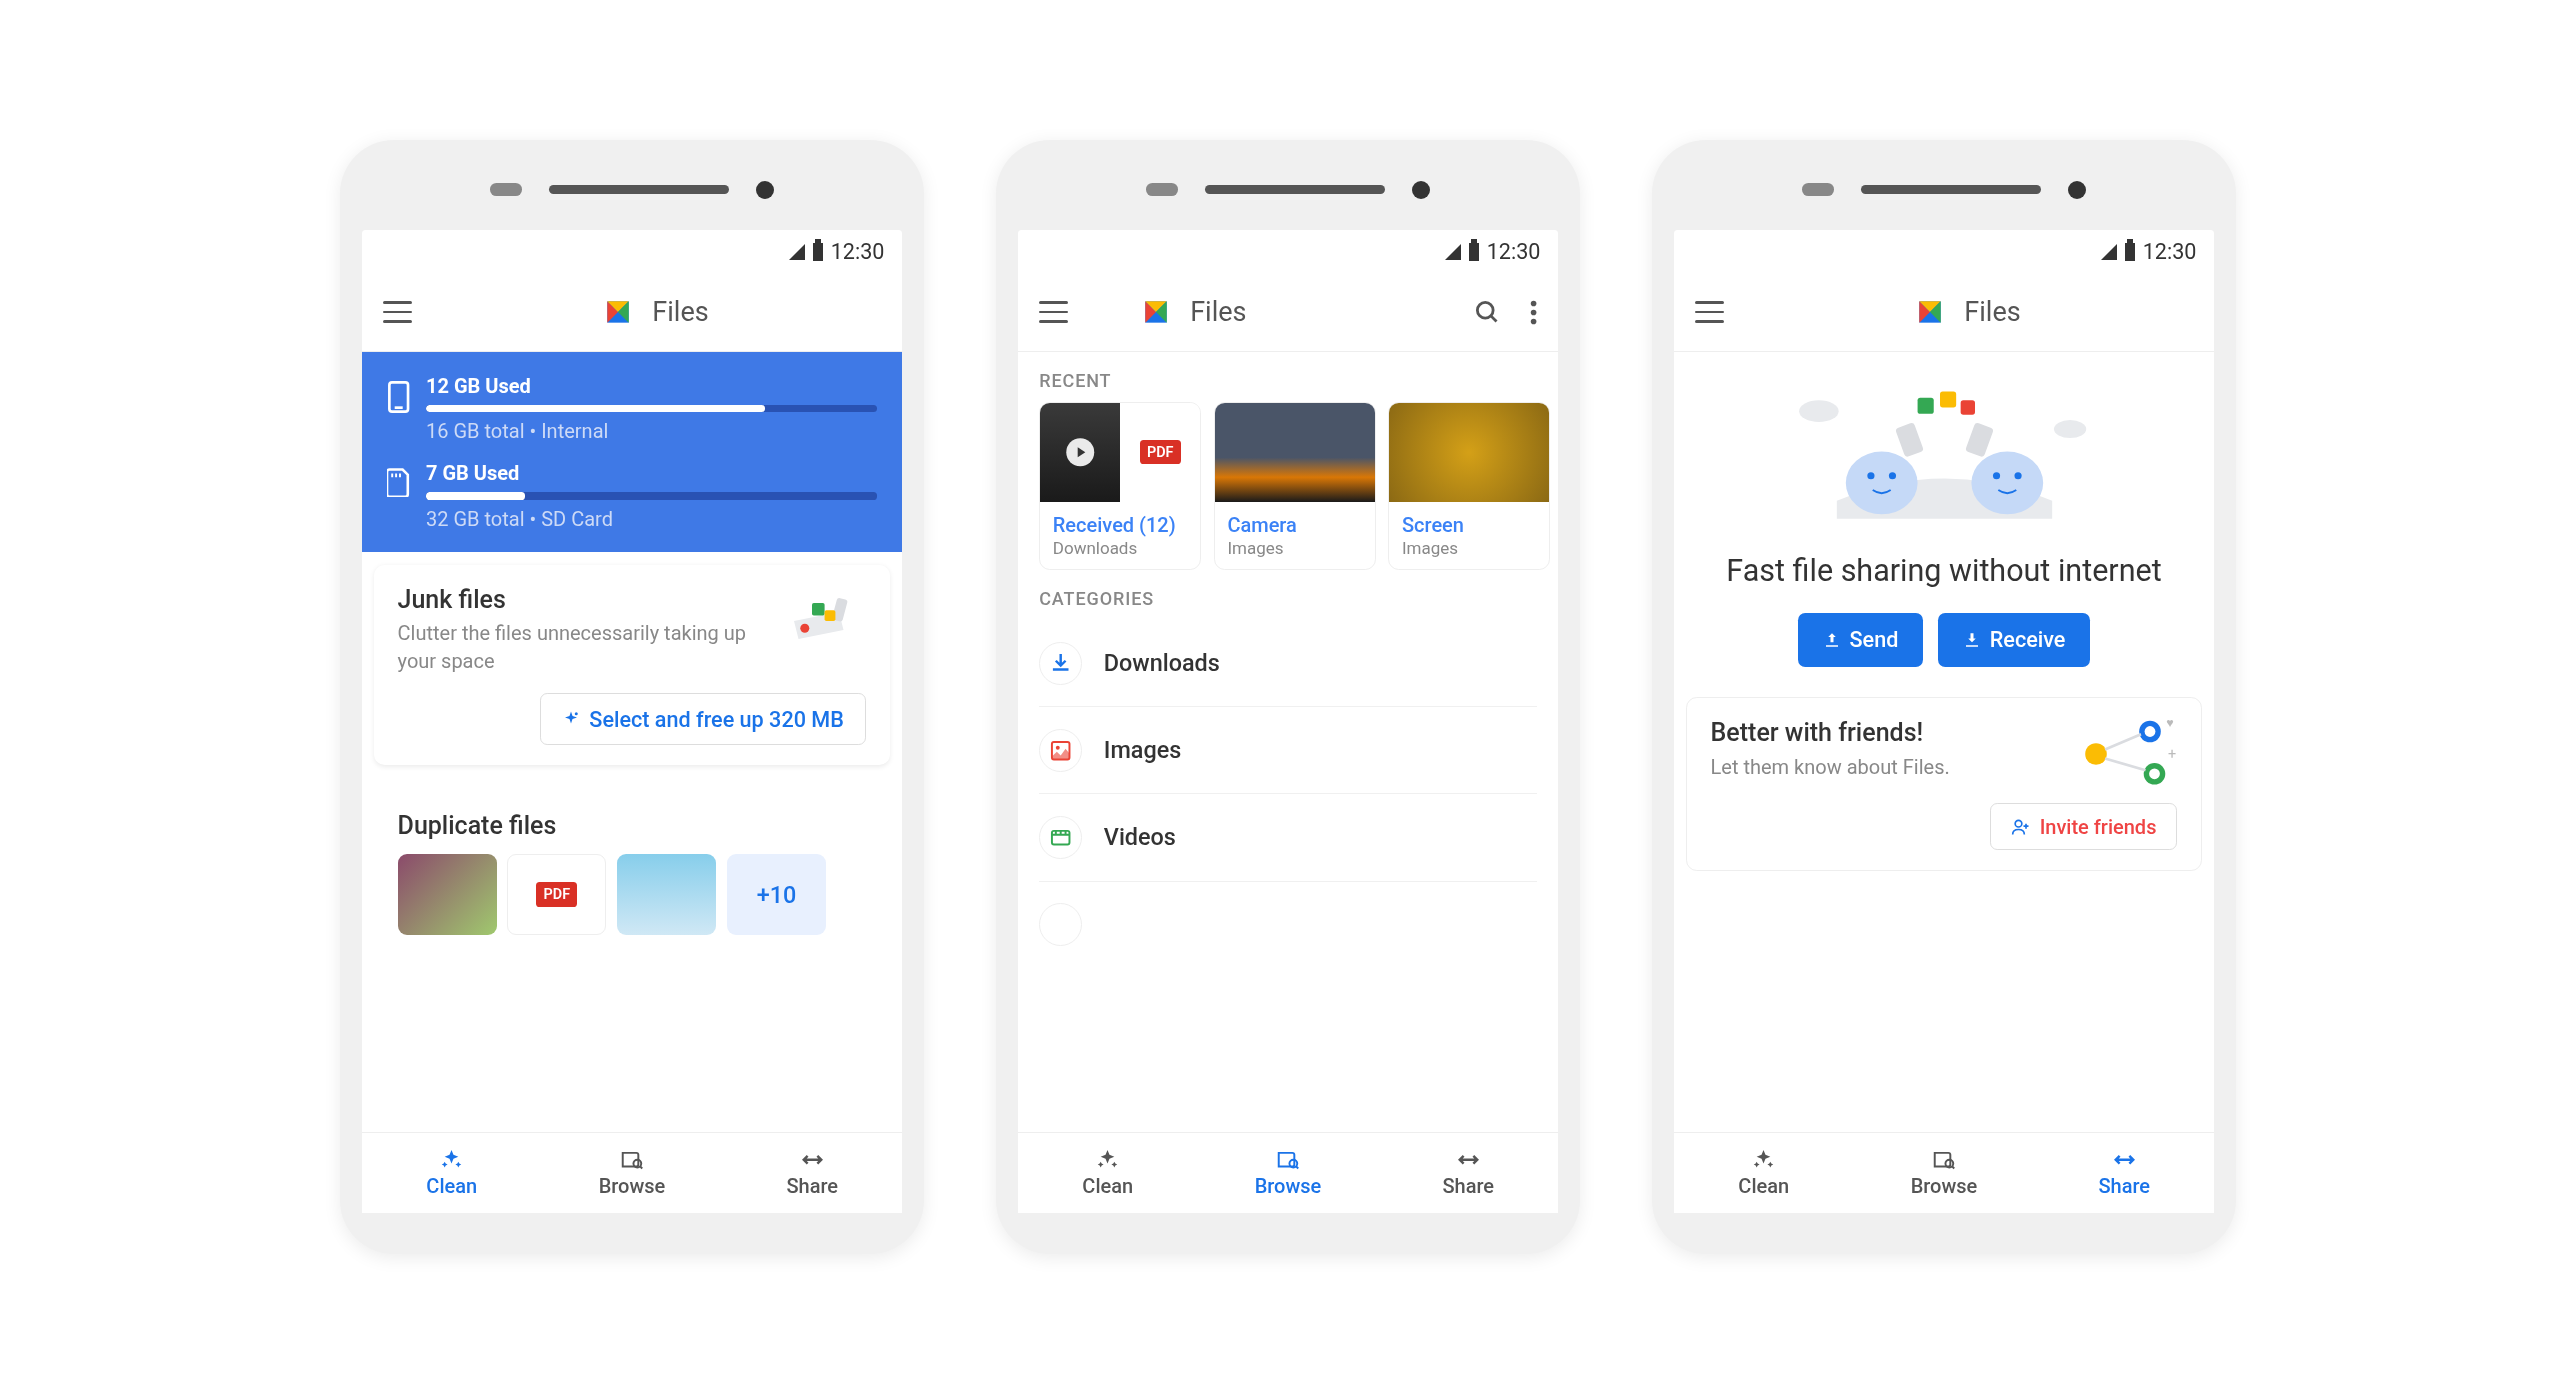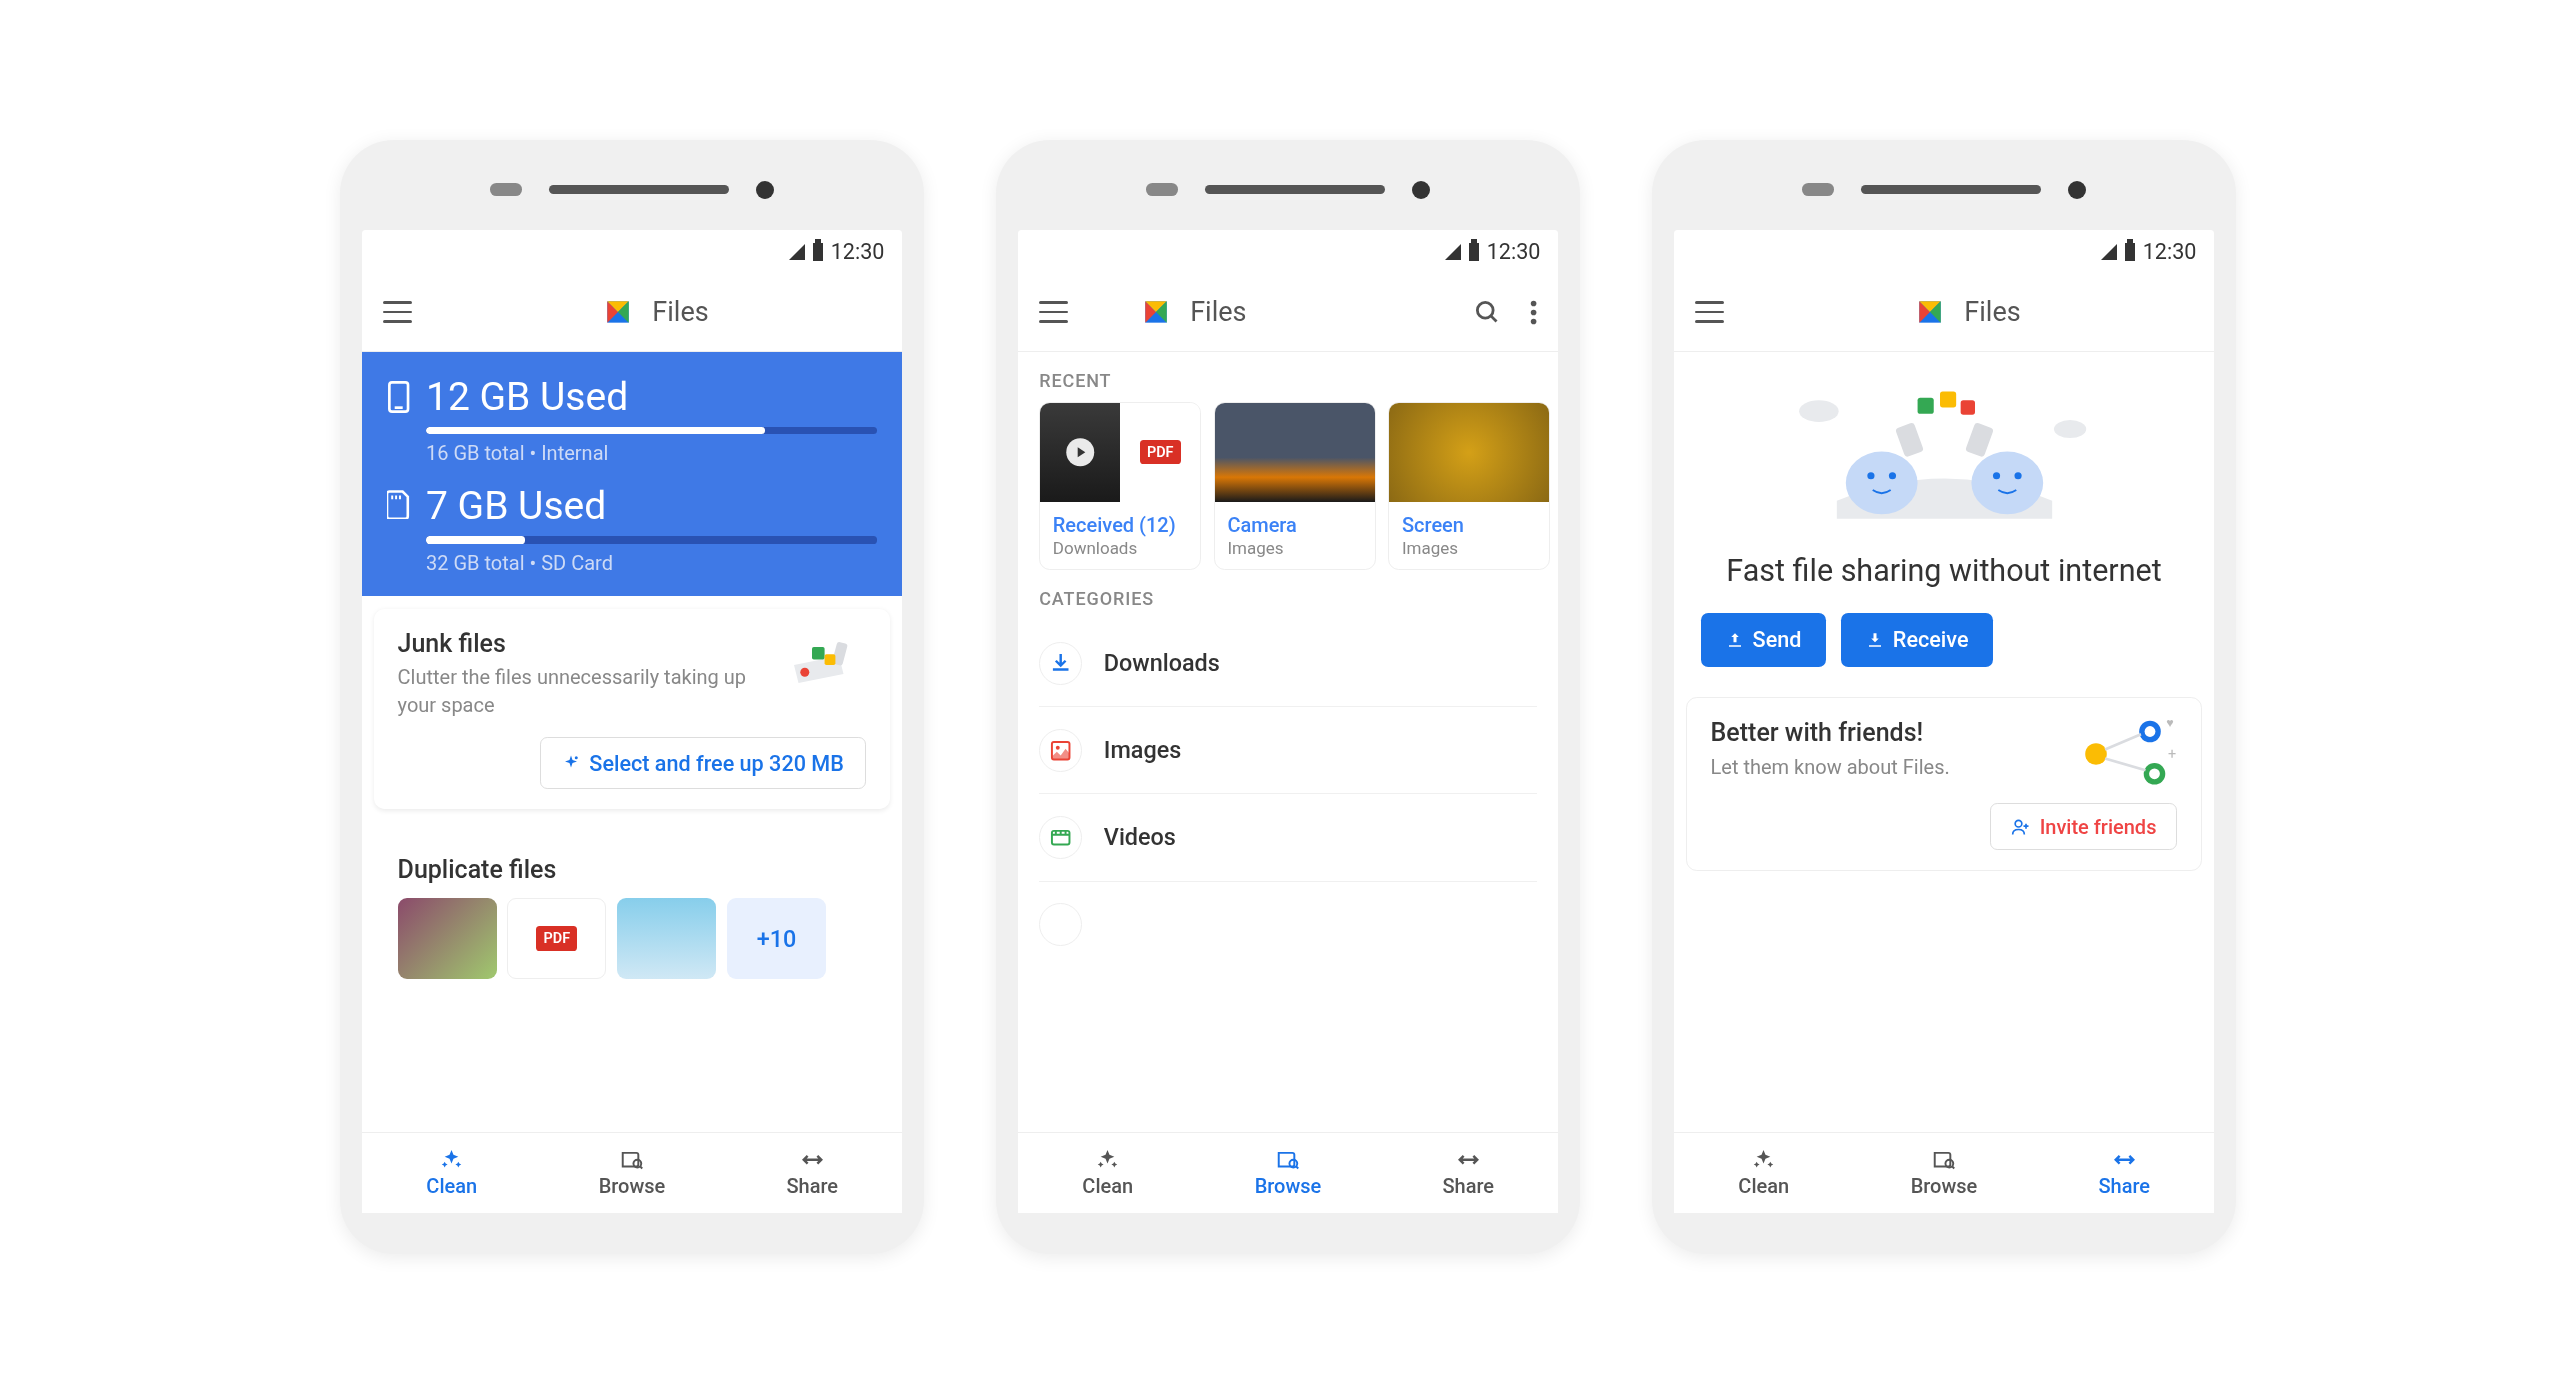--- a/index.html
+++ b/index.html
@@ -21,21 +21,21 @@
 .app-title { font-size: 27px; color: #555; margin-right: auto; }
 .app-actions { display: flex; gap: 29px; margin-left: auto; }
 .content { flex: 1; overflow: hidden; display: flex; flex-direction: column; }
 
 
 .storage-card { background: #3f79e6; color: #fff; padding: 21.6px 25px; }
 .storage-row { display: flex; align-items: flex-start; gap: 16px; margin-bottom: 18px; }
 .storage-row:last-child { margin-bottom: 0; }
 .storage-icon { margin-top: 7.2px; }
 .storage-info { flex: 1; }
-.storage-used { font-size: 39px; font-weight: 400; margin-bottom: 7.2px; }
+.storage-used { font-size: 20px; font-weight: 700; margin-bottom: 7.2px; }
 .storage-bar { height: 7.2px; background: #2952b3; border-radius: 3.6px; overflow: hidden; margin-bottom: 7.2px; }
 .storage-bar-fill { height: 100%; background: #fff; border-radius: 3.6px; }
 .storage-detail { font-size: 20px; color: #cddaf6; }
 .card { background: #fff; margin: 12.6px; border-radius: 10.8px; box-shadow: 0 1.8px 5.4px rgba(0,0,0,0.08); padding: 20px 23.4px; }
 .card-header { display: flex; justify-content: space-between; align-items: flex-start; gap: 20px; }
 .card-title { font-size: 25px; color: #333; font-weight: 500; margin-bottom: 5.4px; }
 .card-subtitle { font-size: 20px; color: #888; line-height: 1.4; }
 .card-illustration { width: 81px; height: 63px; flex-shrink: 0; }
 .card-button { display: flex; align-items: center; justify-content: center; gap: 9px; border: 1.3px solid #ddd; border-radius: 7.2px; padding: 12.6px 21.6px; color: #1a73e8; font-size: 21.6px; font-weight: 500; margin-top: 18px; cursor: pointer; float: right; }
 .dup-card { margin: 12.6px; padding: 20px 23.4px 0; }
@@ -59,21 +59,21 @@
 .recent-sub { font-size: 17px; color: #888; margin-top: 1.8px; }
 .cat-list { padding: 0 21.6px; }
 .cat-item { display: flex; align-items: center; gap: 21.6px; padding: 21.6px 0; border-bottom: 0.9px solid #f0f0f0; cursor: pointer; }
 .cat-icon { width: 43px; height: 43px; border: 1.3px solid #eee; border-radius: 50%; display: flex; align-items: center; justify-content: center; }
 .cat-label { font-size: 23.4px; color: #333; font-weight: 500; }
 
 
 .share-hero { text-align: center; padding: 18px 27px; }
 .share-illustration { height: 162px; display: flex; align-items: center; justify-content: center; margin-bottom: 18px; }
 .share-title { font-size: 30.5px; color: #333; font-weight: 400; line-height: 1.35; margin-bottom: 21.6px; }
-.share-buttons { display: flex; gap: 14.4px; }
+.share-buttons { display: flex; gap: 14.4px; justify-content: center; }
 .primary-btn { background: #1a73e8; color: #fff; border: none; border-radius: 7.2px; padding: 14.4px 25px; font-size: 21.6px; font-weight: 500; display: flex; align-items: center; gap: 9px; cursor: pointer; }
 .invite-card { margin: 12.6px; border: 0.9px solid #eee; border-radius: 10.8px; padding: 20px 23.4px; }
 .invite-header { display: flex; justify-content: space-between; align-items: flex-start; gap: 36px; }
 .invite-illus { width: 108px; height: 72px; }
 .invite-btn { display: flex; align-items: center; gap: 9px; border: 1.3px solid #ddd; border-radius: 7.2px; padding: 10.8px 20px; color: #ef4444; font-size: 20px; font-weight: 500; margin-top: 12.6px; cursor: pointer; float: right; }
 
 
 .nav { height: 81px; border-top: 0.9px solid #eee; display: flex; }
 .nav-item { flex: 1; display: flex; flex-direction: column; align-items: center; justify-content: center; gap: 3.6px; cursor: pointer; color: #555; }
 .nav-item.active { color: #1a73e8; }

